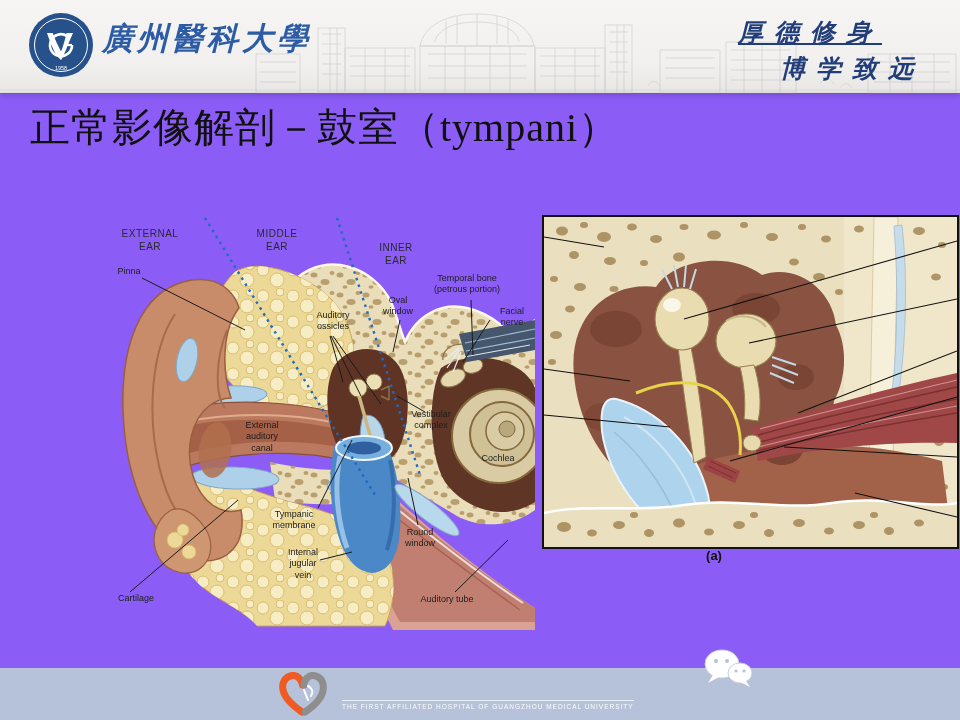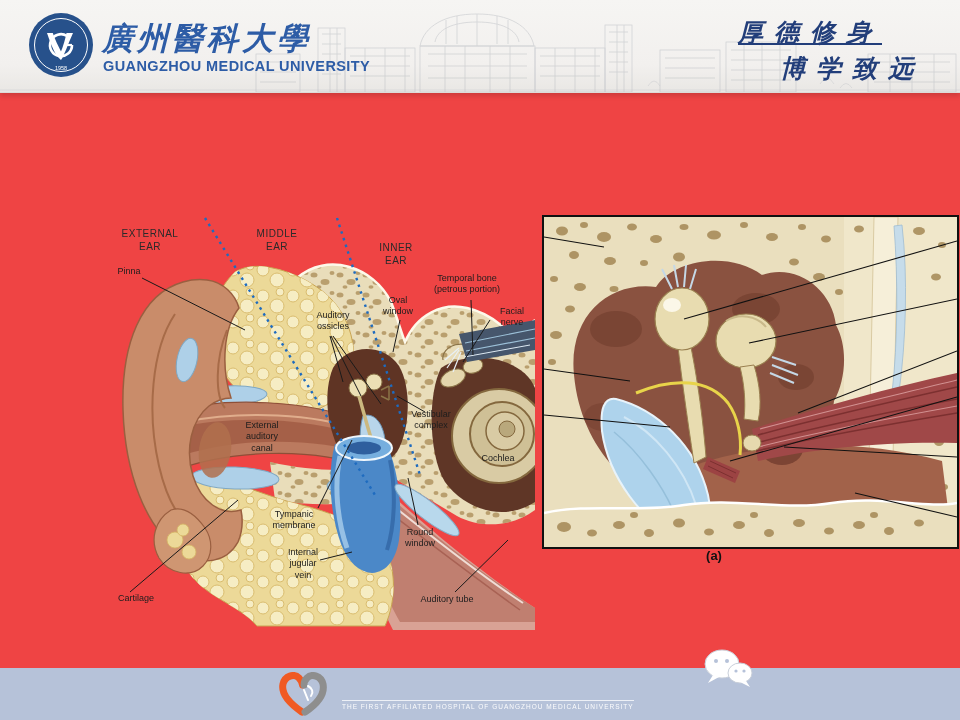--- a/index.html
+++ b/index.html
@@ -1,16 +1,16 @@
 <!DOCTYPE html>
 <html><head>
 <meta charset="utf-8">
 <style>
   html,body{margin:0;padding:0;background:#888;}
-  .slide{position:relative;width:960px;height:720px;background:#ef4444;overflow:hidden;
+  .slide{position:relative;width:960px;height:720px;background:#8b5cf6;overflow:hidden;
          font-family:"Liberation Sans",sans-serif;}
   
   .topbar{position:absolute;left:0;top:0;width:960px;height:92px;
           background:linear-gradient(180deg,#f6f5f3 0%,#f2f0ee 70%,#e9e7e4 100%);
           border-bottom:1px solid #dddbd8;box-shadow:0 3px 5px rgba(0,0,0,.14);}
   .sketch{position:absolute;left:0;top:0;width:960px;height:92px;opacity:.55;}
   .unilogo{position:absolute;left:28px;top:12px;width:66px;height:66px;}
   .uni-cn{position:absolute;left:102px;top:18px;font:italic 700 31px "Liberation Serif",serif;
           color:#2d5ca6;letter-spacing:4px;white-space:nowrap;}
   .uni-en{position:absolute;left:103px;top:58px;font:700 14.5px "Liberation Sans",sans-serif;
@@ -78,25 +78,25 @@
     </svg>
     <svg class="unilogo" viewBox="0 0 66 66">
       <circle cx="33" cy="33" r="32" fill="#27518b"></circle>
       <circle cx="33" cy="33" r="26.5" fill="none" stroke="#fff" stroke-width="1"></circle>
       <path d="M19,21 C24,36 28,44 33,48 C36,44 40,32 45,21 L38.5,21 C36.5,30 34.5,36 33,39.5 C30.5,34.5 26.8,27 24.8,21 Z" fill="#fff"></path>
       <path d="M44,33 a11,11 0 1 1 -5,-9" fill="none" stroke="#fff" stroke-width="2.6"></path>
       <path d="M44,33 h-7" stroke="#fff" stroke-width="2.2"></path>
       <text x="33" y="58" text-anchor="middle" font-size="5.5" fill="#fff" font-family="Liberation Sans, sans-serif">1958</text>
     </svg>
     <div class="uni-cn">廣州醫科大學</div>
-    <div class="uni-en">GUANGZHOU MEDICAL UNIVERSITY</div>
     <div class="motto l1">厚德修身</div>
     <div class="motto l2">博学致远</div>
   </div>
 
+  <div class="title">正常影像解剖－鼓室（tympani）</div>
 
   <div class="fig-left">
     <svg width="460" height="420" viewBox="0 0 460 420">
       <defs>
         <pattern id="boneSpeck" width="26" height="20" patternUnits="userSpaceOnUse">
           <ellipse cx="5" cy="5" rx="3.5" ry="2.5" fill="#a5854e" opacity=".7"></ellipse>
           <ellipse cx="16" cy="12" rx="4.5" ry="3" fill="#a5854e" opacity=".7"></ellipse>
           <ellipse cx="23" cy="3" rx="2.5" ry="2" fill="#a5854e" opacity=".7"></ellipse>
           <ellipse cx="10" cy="17" rx="2.5" ry="1.8" fill="#a5854e" opacity=".7"></ellipse>
         </pattern>

